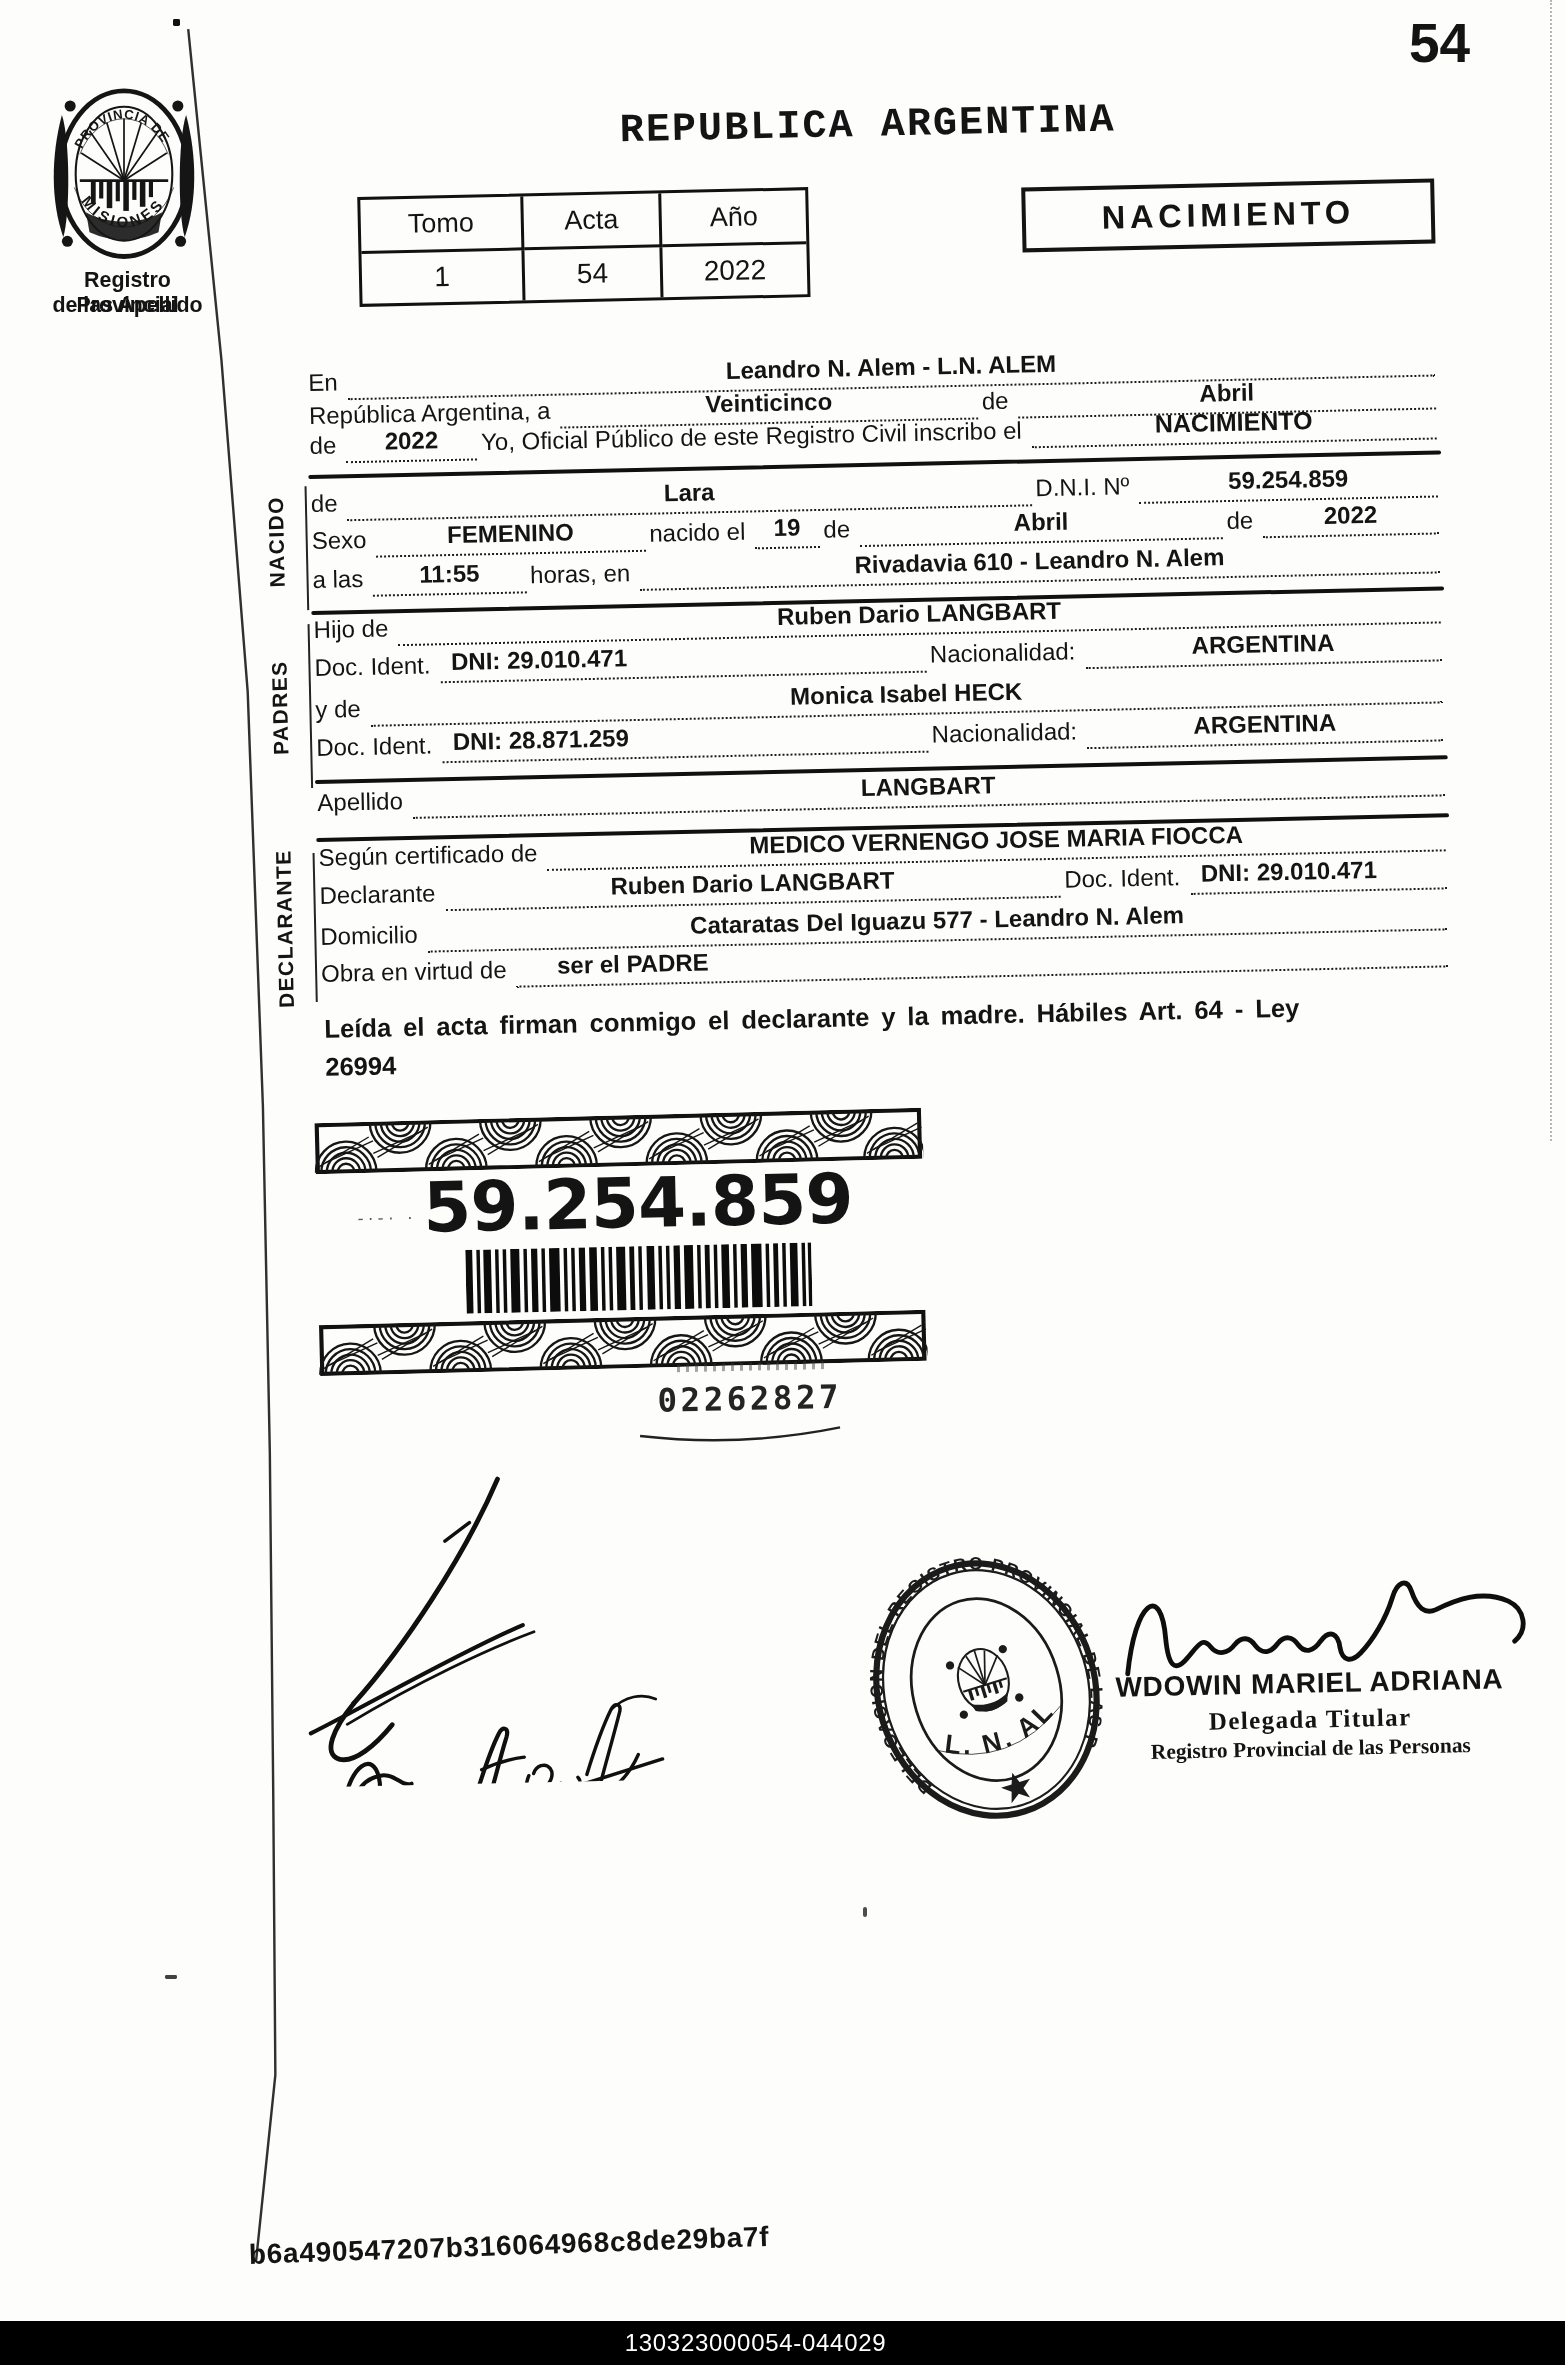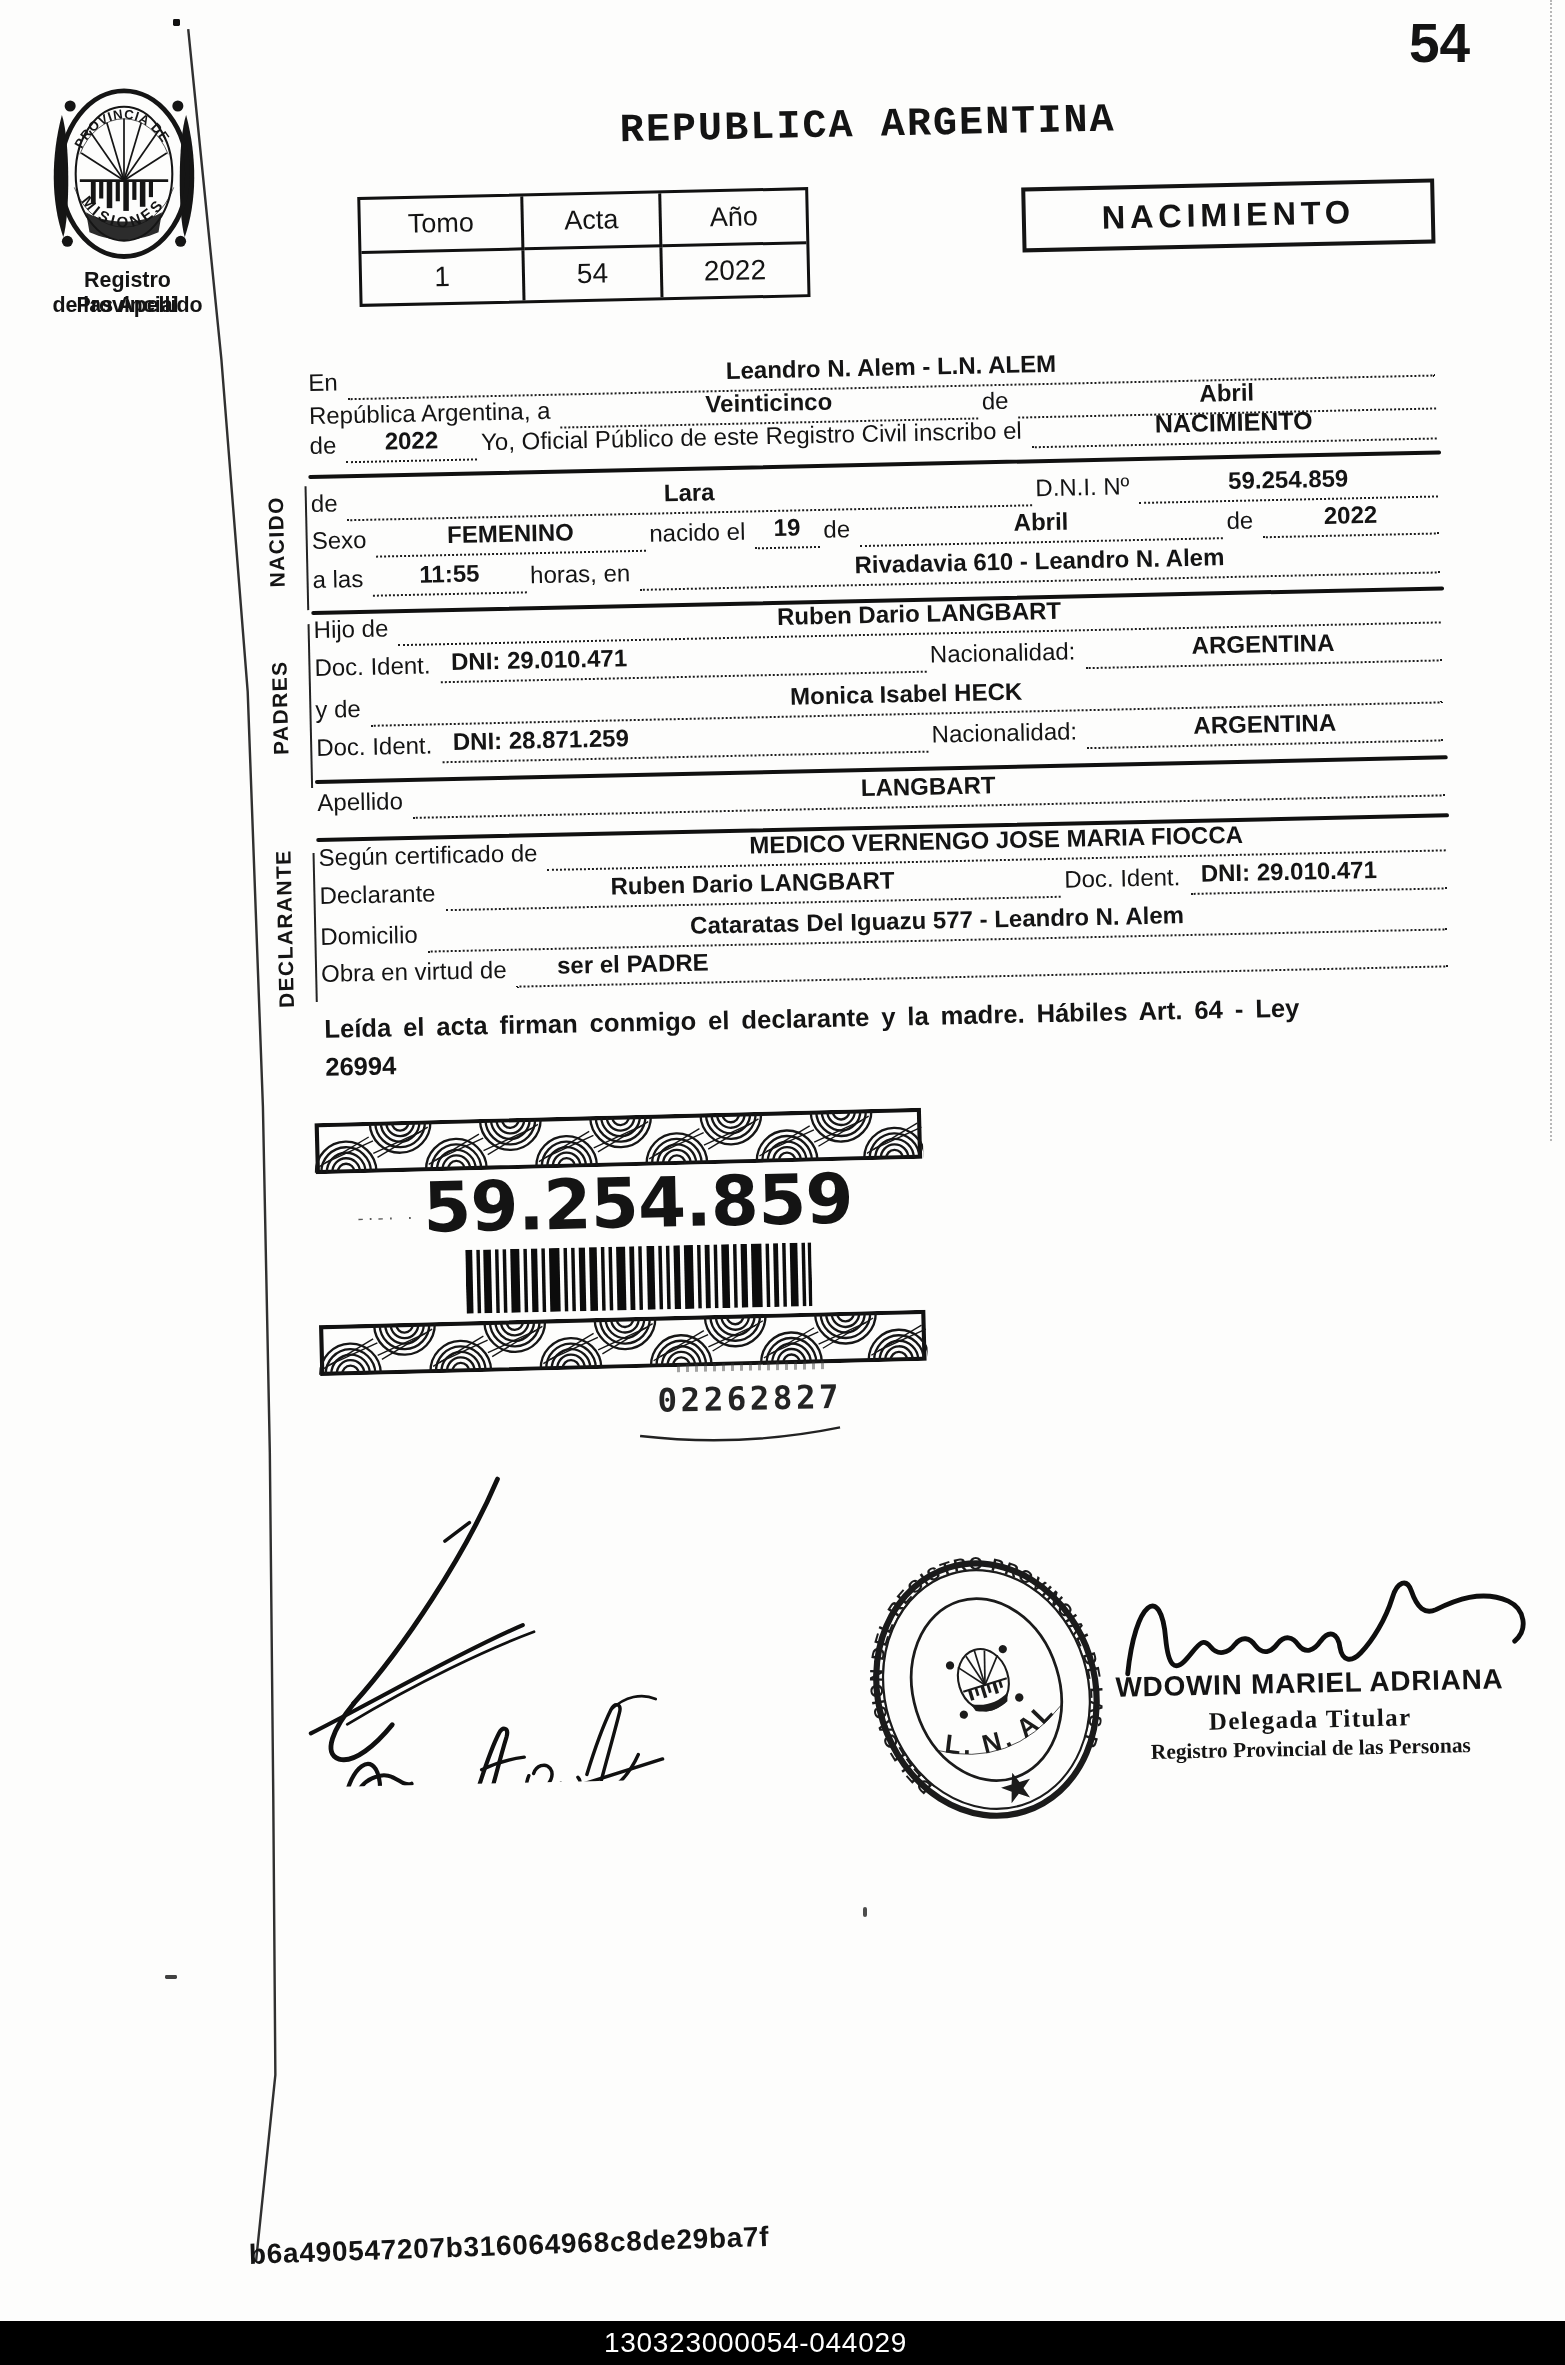--- a/index.html
+++ b/index.html
@@ -40,21 +40,21 @@
   .official{text-align:center;white-space:nowrap;}
   .off-name{left:1087px;top:1689px;width:401px;font-size:28px;font-weight:700;letter-spacing:0.7px;}
   .off-title{left:1087px;top:1727px;width:401px;font-family:"Liberation Serif",serif;
              font-size:25px;font-weight:700;letter-spacing:1.4px;}
   .off-org{left:1087px;top:1758px;width:401px;font-family:"Liberation Serif",serif;
            font-size:21.4px;font-weight:700;}
   .hashcode{left:249px;top:2239px;font-size:28px;font-weight:700;
             transform:rotate(-2deg);transform-origin:left center;letter-spacing:0.7px;}
   .footerbar{left:0;top:2321px;width:1566px;height:44px;background:#000;color:#fff;
              display:flex;align-items:center;justify-content:center;
-             font-size:28px;letter-spacing:0.7px;padding-right:55px;box-sizing:border-box;}
+             font-size:24px;letter-spacing:0.7px;padding-right:55px;box-sizing:border-box;}
   .pagenum{left:1409px;top:11px;font-size:55px;font-weight:700;}
   .caption{left:48px;width:159px;text-align:center;font-size:21.4px;font-weight:700;line-height:1.15;}
   .edge-dots{left:1550px;top:0;height:1141px;border-left:2.1px dotted #8a8a8a;opacity:.6;}
   .speck{position:absolute;background:#111;border-radius:1.4px;}
   svg{display:block;}
 </style>
 </head>
 <body>
 
 <div class="abs pagenum">54</div>

